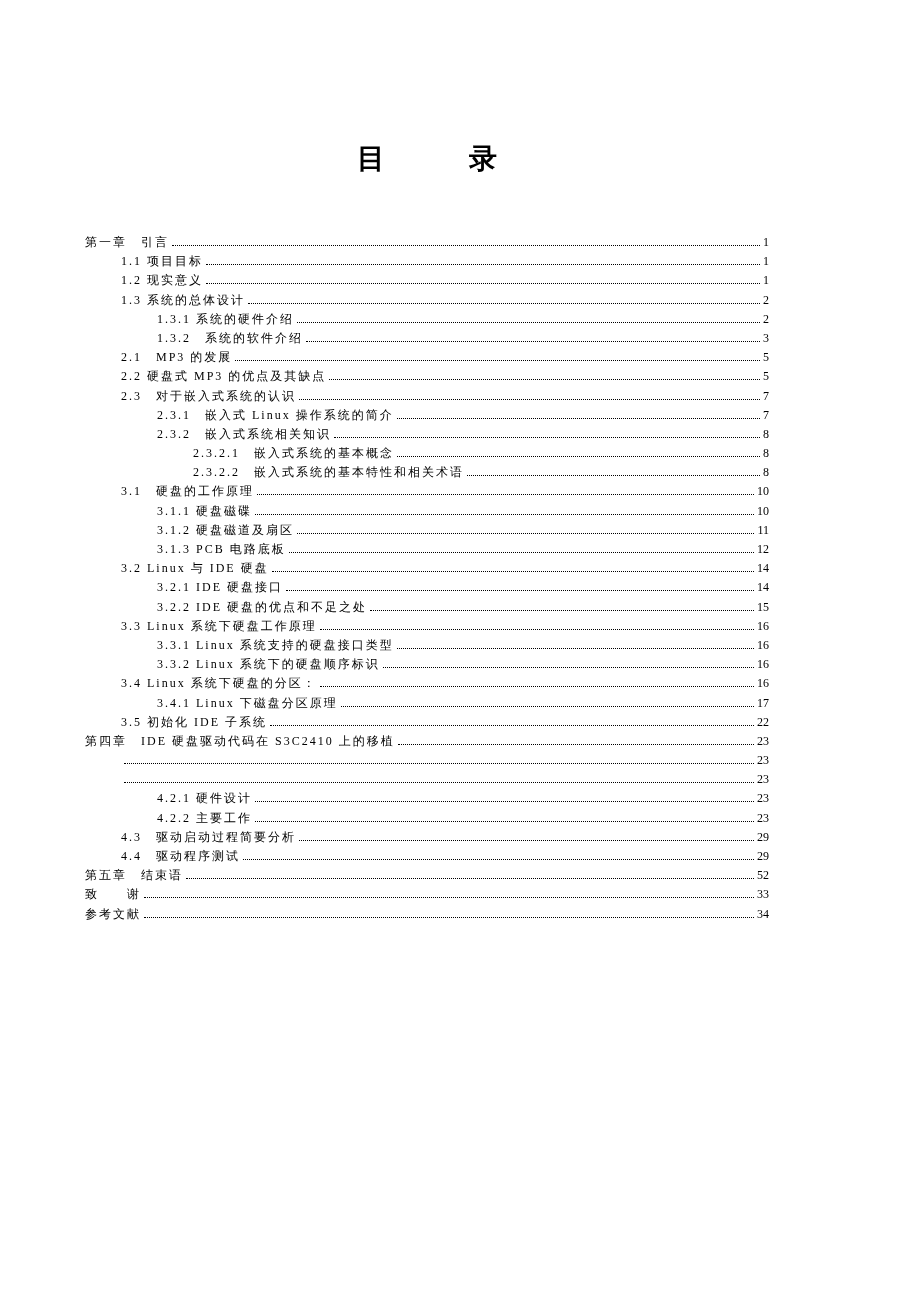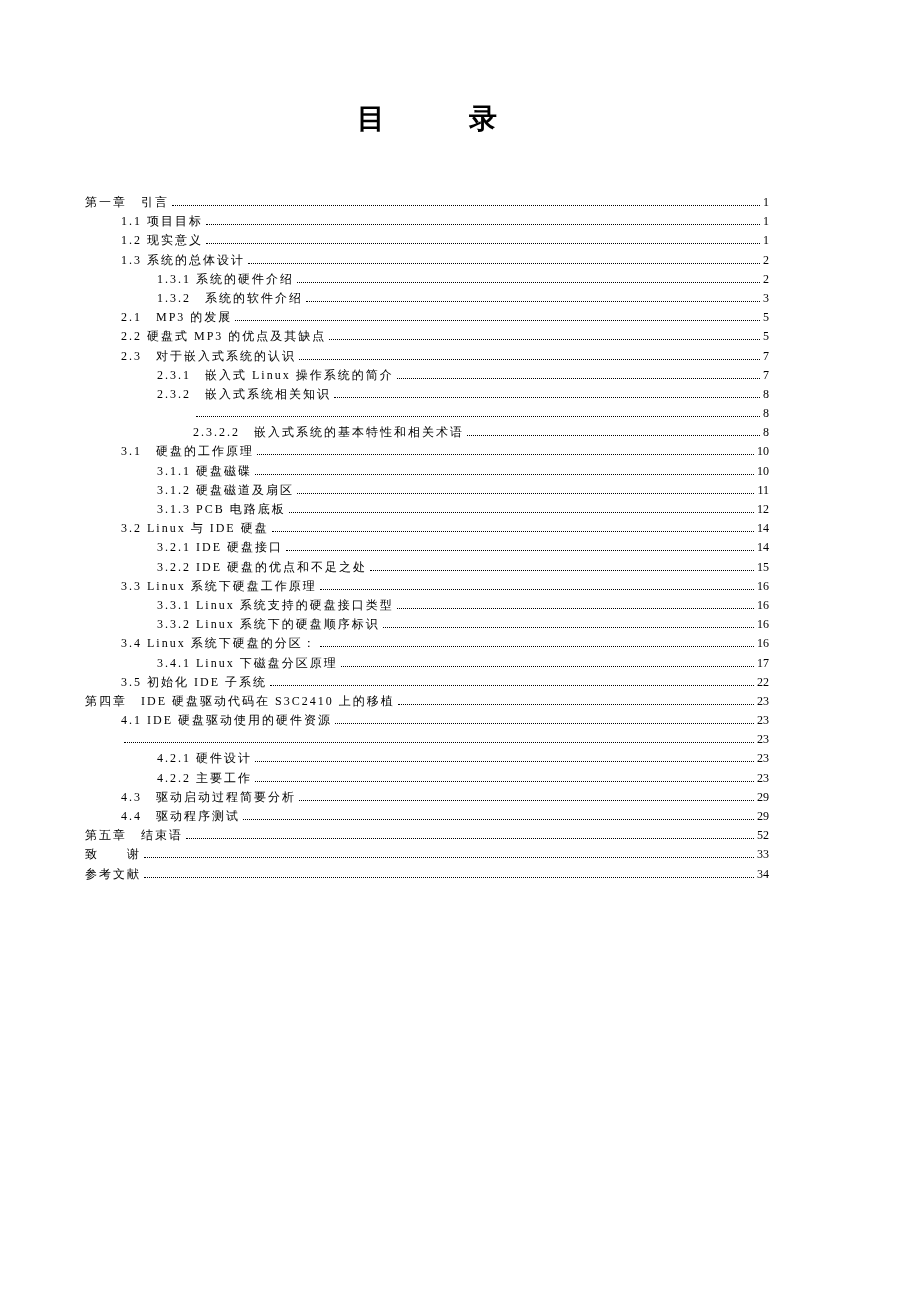--- a/index.html
+++ b/index.html
@@ -7,20 +7,21 @@
     padding: 0;
     background: #fff;
     font-family: "SimSun", "宋体", serif;
     color: #000;
     width: 920px;
   }
   .page {
     width: 854px;
     padding: 100px 85px 40px 85px;
     box-sizing: border-box;
+    margin-top: 40px;
   }
   .title {
     text-align: center;
     font-size: 28px;
     font-weight: bold;
     letter-spacing: 0;
     margin-bottom: 55px;
   }
   .title .gap {
     display: inline-block;
@@ -121,20 +122,21 @@
         <span class="toc-label">2.3.1　嵌入式 Linux 操作系统的简介</span>
         <span class="toc-leader"></span>
         <span class="toc-page">7</span>
       </div>
       <div class="toc-row level-2">
         <span class="toc-label">2.3.2　嵌入式系统相关知识</span>
         <span class="toc-leader"></span>
         <span class="toc-page">8</span>
       </div>
       <div class="toc-row level-3">
+        <span class="toc-label">2.3.2.1　嵌入式系统的基本概念</span>
         <span class="toc-leader"></span>
         <span class="toc-page">8</span>
       </div>
       <div class="toc-row level-3">
         <span class="toc-label">2.3.2.2　嵌入式系统的基本特性和相关术语</span>
         <span class="toc-leader"></span>
         <span class="toc-page">8</span>
       </div>
       <div class="toc-row level-1">
         <span class="toc-label">3.1　硬盘的工作原理</span>
@@ -200,21 +202,20 @@
         <span class="toc-label">3.5 初始化 IDE 子系统</span>
         <span class="toc-leader"></span>
         <span class="toc-page">22</span>
       </div>
       <div class="toc-row level-0">
         <span class="toc-label">第四章　IDE 硬盘驱动代码在 S3C2410 上的移植</span>
         <span class="toc-leader"></span>
         <span class="toc-page">23</span>
       </div>
       <div class="toc-row level-1">
-        <span class="toc-label">4.1 IDE 硬盘驱动使用的硬件资源</span>
         <span class="toc-leader"></span>
         <span class="toc-page">23</span>
       </div>
       <div class="toc-row level-1">
         <span class="toc-leader"></span>
         <span class="toc-page">23</span>
       </div>
       <div class="toc-row level-2">
         <span class="toc-label">4.2.1 硬件设计</span>
         <span class="toc-leader"></span>

